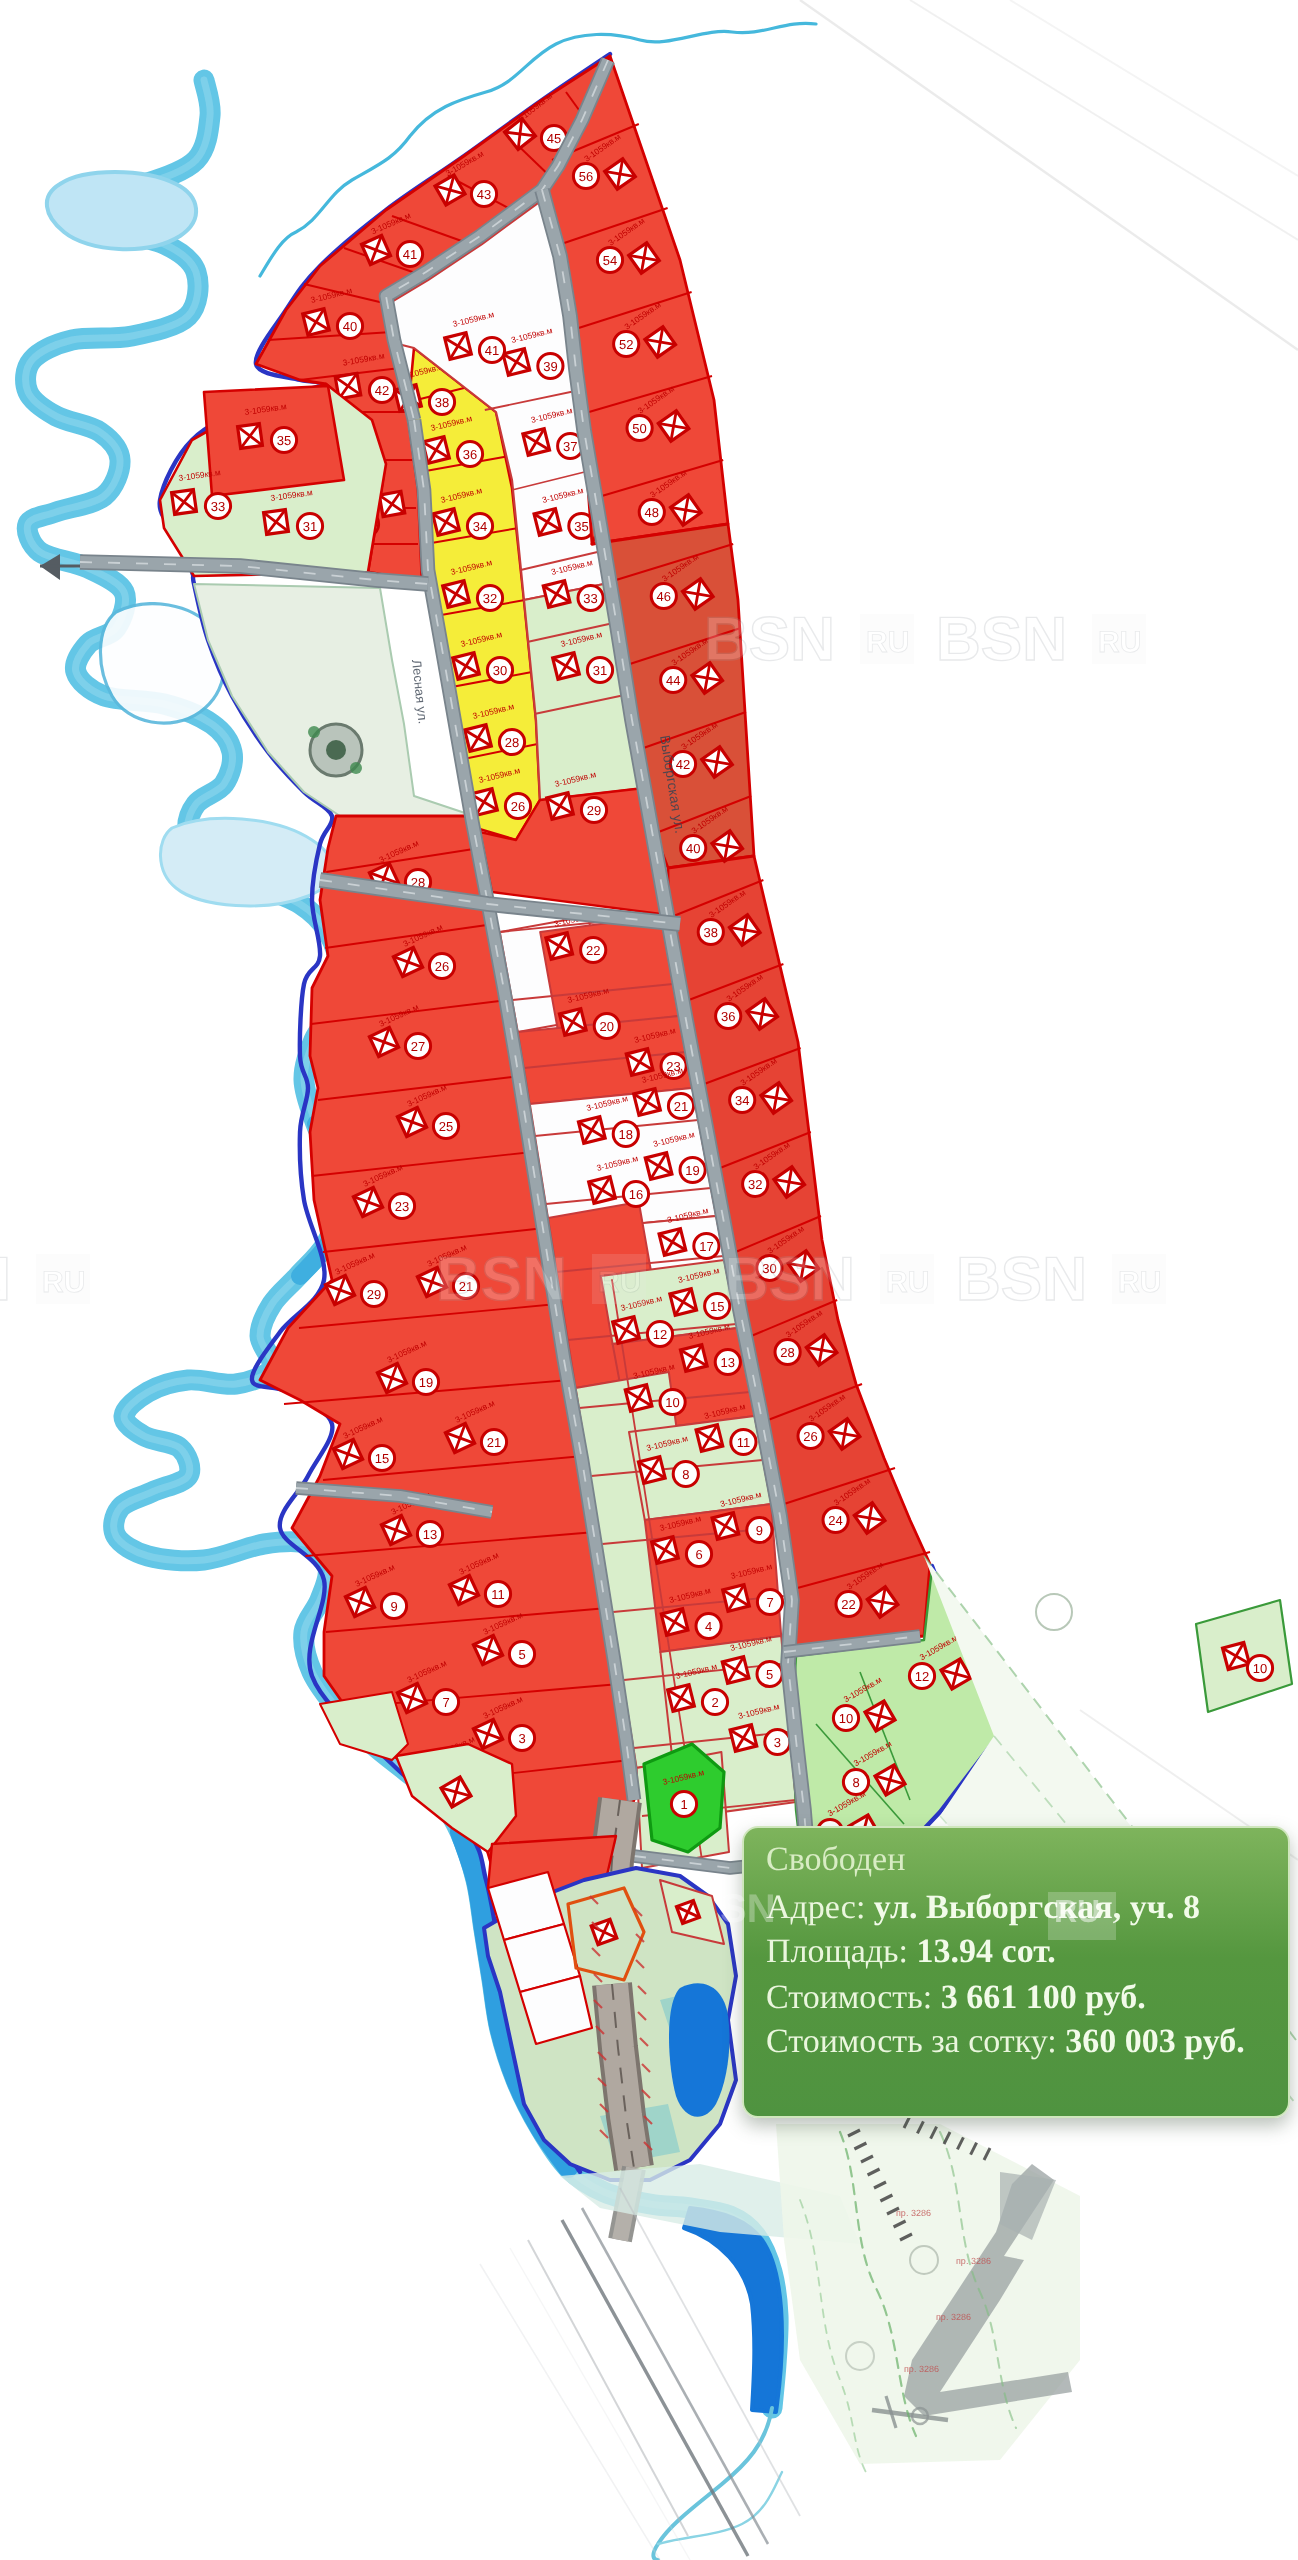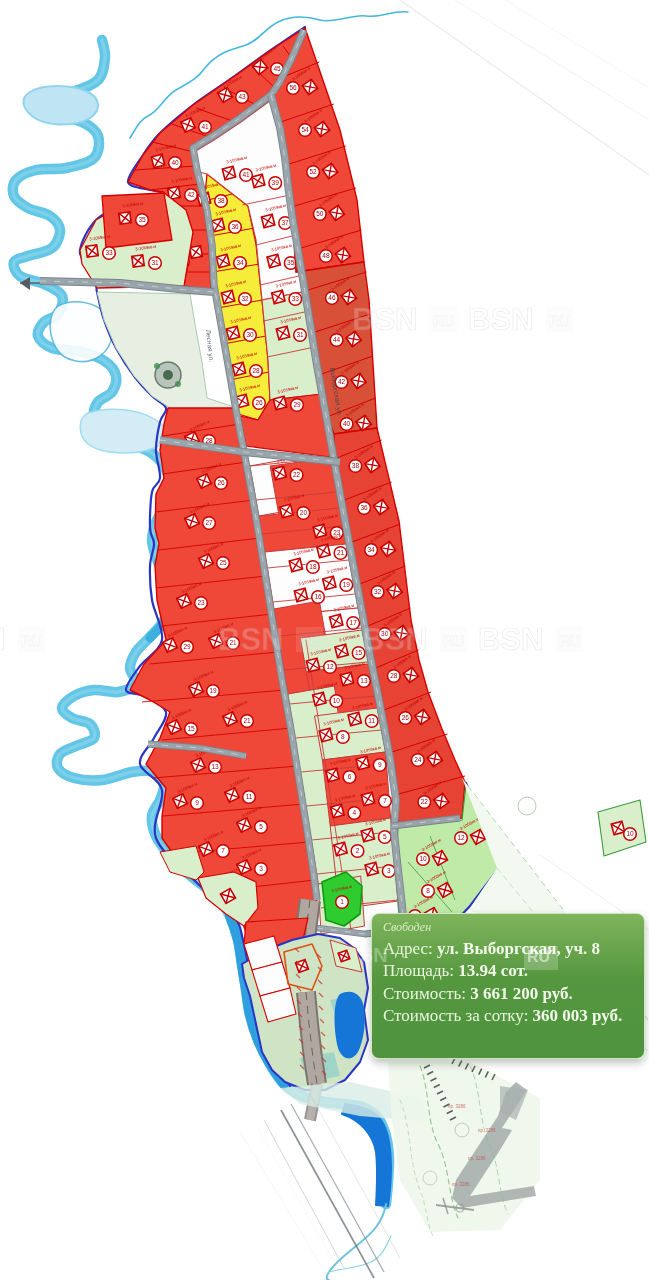--- a/index.html
+++ b/index.html
@@ -1,20 +1,20 @@
 <!DOCTYPE html>
 <html><head><meta charset="utf-8">
 <style>
   html,body{margin:0;padding:0;background:#fff;width:649px;height:1280px;overflow:hidden;}
   .tip{position:absolute;left:371px;top:913px;width:261px;height:140px;
        background:linear-gradient(#7eb45c,#55973f 45%,#4f9340);
        border:1px solid #cfe6bd;border-radius:8px;
        box-shadow:0 4px 9px rgba(60,80,60,.35);
        font-family:"Liberation Serif", serif;color:#eaf6dd;padding:4px 0 0 11px;}
-  .tip .free{font-style:italic;font-size:12px;color:#d8ecc4;margin:2px 0 3px 0;}
+  .tip .free{font-size:17px;color:#d8ecc4;margin:2px 0 3px 0;}
   .tip .row{font-size:17px;line-height:22.3px;white-space:nowrap;letter-spacing:0px;}
   .tip b{font-weight:bold;color:#f2fbe9;}
 </style></head><body>
 <svg width="649" height="1280" viewBox="0 0 649 1280" xmlns="http://www.w3.org/2000/svg" font-family="Liberation Sans, sans-serif">
 <rect width="649" height="1280" fill="#ffffff"></rect>
 
 <line x1="400.0" y1="0.0" x2="649.0" y2="175.0" stroke="#d8d8d8" stroke-width="1.2" opacity="0.5"></line>
 <line x1="455.0" y1="0.0" x2="649.0" y2="120.0" stroke="#e0e0e0" stroke-width="1.0" opacity="0.45"></line>
 <line x1="505.0" y1="0.0" x2="649.0" y2="88.0" stroke="#e4e4e4" stroke-width="1.0" opacity="0.4"></line>
 <line x1="540.0" y1="855.0" x2="649.0" y2="930.0" stroke="#dcdcdc" stroke-width="1.0" opacity="0.45"></line>
@@ -1050,20 +1050,20 @@
 </svg>
 
 <div class="tip">
 
  <div class="free">Свободен</div>
 
  <div class="row">Адрес: <b>ул. Выборгская, уч. 8</b></div>
 
  <div class="row">Площадь: <b>13.94 сот.</b></div>
 
- <div class="row">Стоимость: <b>3 661 200 руб.</b></div>
+ <div class="row">Стоимость: <b>3 661 100 руб.</b></div>
 
  <div class="row">Стоимость за сотку: <b>360 003 руб.</b></div>
 </div>
 
 <div style="position:absolute;left:360px;top:944px;font-family:'Liberation Sans',sans-serif;font-weight:bold;font-size:20px;color:#ffffff;opacity:0.30;">SN</div>
 <div style="position:absolute;left:524px;top:946px;width:34px;height:24px;background:#ffffff;opacity:0.22;"></div>
 <div style="position:absolute;left:527px;top:948px;font-family:'Liberation Sans',sans-serif;font-weight:bold;font-size:16px;color:#ffffff;opacity:0.5;">RU</div>
 
 </body></html>

